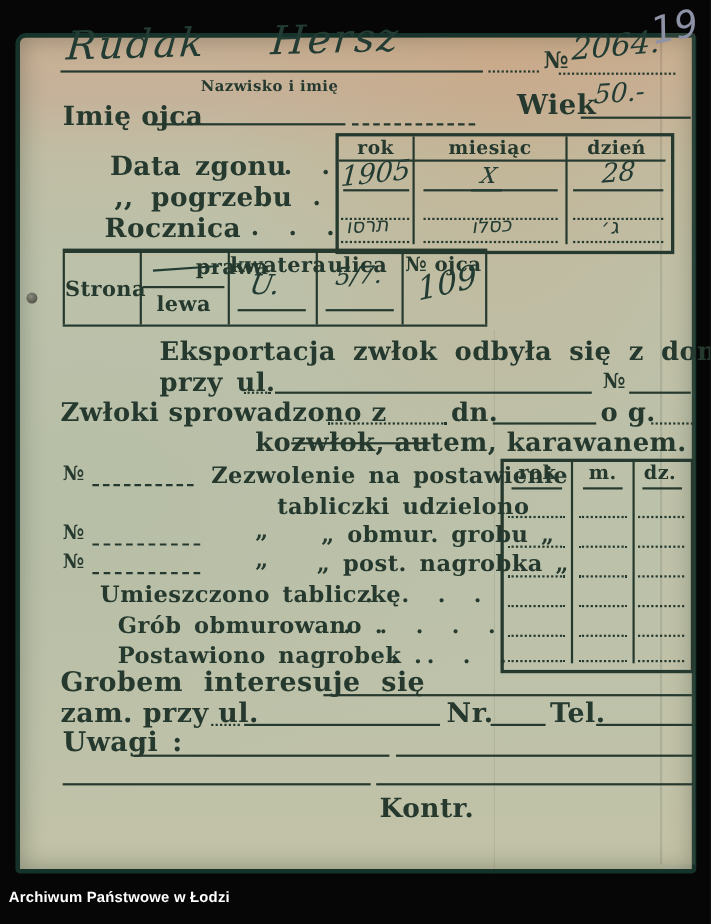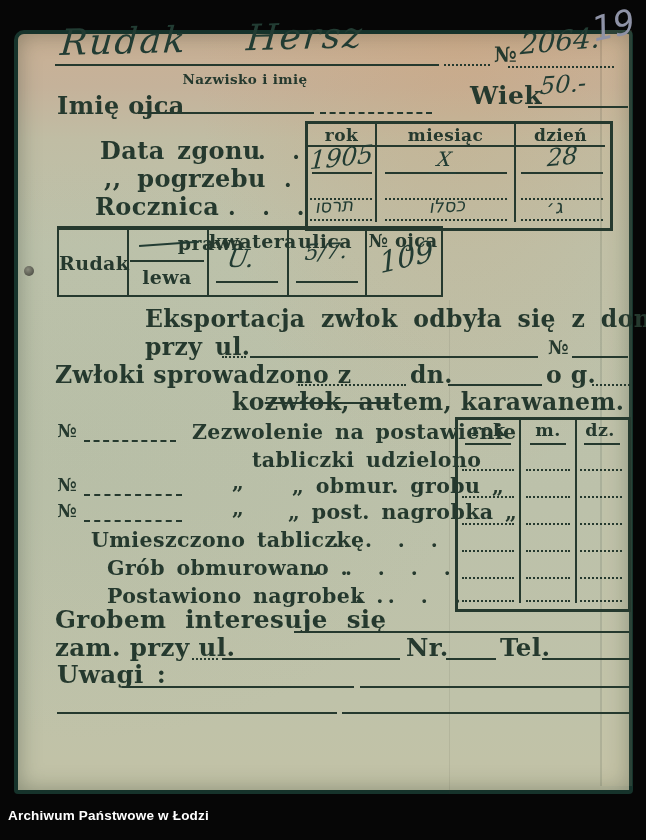--- a/index.html
+++ b/index.html
@@ -102,21 +102,21 @@
 
   <div class="ln thick" style="left:57px;top:226px;width:386px;border-bottom-width:4px;"></div>
   <div class="ln" style="left:57px;top:295px;width:386px;"></div>
   <div class="vln" style="left:57px;top:230px;height:65px;"></div>
   <div class="vln" style="left:127px;top:230px;height:65px;"></div>
   <div class="vln" style="left:207px;top:230px;height:65px;"></div>
   <div class="vln" style="left:287px;top:230px;height:65px;"></div>
   <div class="vln" style="left:365px;top:230px;height:65px;"></div>
   <div class="vln" style="left:441px;top:230px;height:65px;"></div>
 
-  <div class="print" style="left:59px;top:252px;width:66px;text-align:center;font-size:19px;">Rudak</div>
+  <div class="print" style="left:59px;top:252px;width:66px;text-align:center;font-size:19px;">Strona</div>
   <div class="print" style="left:129px;top:232px;width:76px;text-align:center;font-size:19px;padding-left:44px;">prawa</div>
   <div class="strike" style="left:139px;top:245px;width:60px;transform:rotate(-4deg);"></div>
   <div class="ln" style="left:130px;top:260px;width:74px;"></div>
   <div class="print" style="left:129px;top:266px;width:76px;text-align:center;font-size:19px;">lewa</div>
 
   <div class="print" style="left:209px;top:230px;width:74px;text-align:center;font-size:19px;">kwatera</div>
   <div class="hand" style="left:230px;top:244px;font-size:25px;transform:skewX(-10deg);">U.</div>
   <div class="ln" style="left:216px;top:281px;width:62px;"></div>
 
   <div class="print" style="left:289px;top:230px;width:72px;text-align:center;font-size:19px;">ulica</div>
@@ -202,16 +202,17 @@
   <div class="ln" style="left:446px;top:658px;width:50px;border-bottom-width:2.5px;"></div>
   <div class="print" style="left:500px;top:633px;font-size:24.5px;">Tel.</div>
   <div class="ln" style="left:542px;top:658px;width:88px;border-bottom-width:2.5px;"></div>
 
   <div class="print ws1" style="left:57px;top:660px;font-size:24.5px;">Uwagi :</div>
   <div class="ln" style="left:122px;top:686px;width:232px;border-bottom-width:2.5px;"></div>
   <div class="ln" style="left:360px;top:686px;width:270px;border-bottom-width:2.5px;"></div>
   <div class="ln" style="left:57px;top:712px;width:280px;border-bottom-width:2.5px;"></div>
   <div class="ln" style="left:342px;top:712px;width:288px;border-bottom-width:2.5px;"></div>
 
+  <div class="print" style="left:345px;top:720px;font-size:24px;">Kontr.</div>
 
   <div id="archive-label">Archiwum Państwowe w Łodzi</div>
 
 </div>
 
 </body></html>

